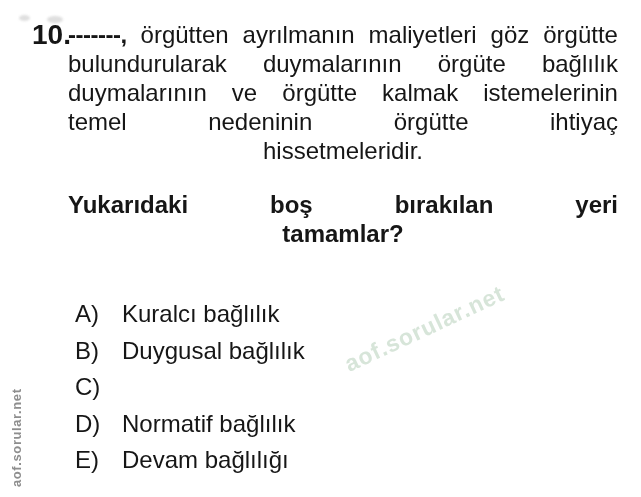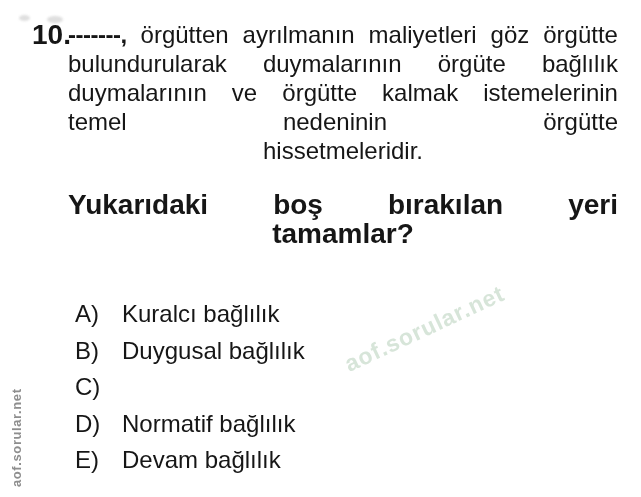--- a/index.html
+++ b/index.html
@@ -28,21 +28,21 @@
     width: 550px;
     font-size: 24px;
     line-height: 29px;
     font-weight: normal;
   }
   .stem {
     position: absolute;
     left: 68px;
     top: 190px;
     width: 550px;
-    font-size: 28px;
+    font-size: 24px;
     line-height: 29px;
     font-weight: bold;
   }
   
   .jline { display: flex; justify-content: space-between; }
   .jline > span { flex: 0 0 auto; white-space: pre; }
   .lline { text-align: center; white-space: nowrap; }
   .bold-word { font-weight: bold; letter-spacing: -0.5px; }
   .options {
     position: absolute;
@@ -122,20 +122,21 @@
         <span>duymalarının</span>
         <span>ve</span>
         <span>örgütte</span>
         <span>kalmak</span>
         <span>istemelerinin</span>
       </div>
     <div class="jline">
         <span>temel</span>
         <span>nedeninin</span>
         <span>örgütte</span>
+        <span>ihtiyaç</span>
       </div>
     <div class="lline">hissetmeleridir.</div>
   </div>
 
   <div class="stem">
     <div class="jline">
         <span>Yukarıdaki</span>
         <span>boş</span>
         <span>bırakılan</span>
         <span>yeri</span>
@@ -154,17 +155,17 @@
     </div>
     <div class="option">
       <span class="letter">C)</span>
     </div>
     <div class="option">
       <span class="letter">D)</span>
       <span class="otext">Normatif bağlılık</span>
     </div>
     <div class="option">
       <span class="letter">E)</span>
-      <span class="otext">Devam bağlılık</span>
+      <span class="otext">Devam bağlılığı</span>
     </div>
   </div>
 
 </div>
 
 </body></html>

